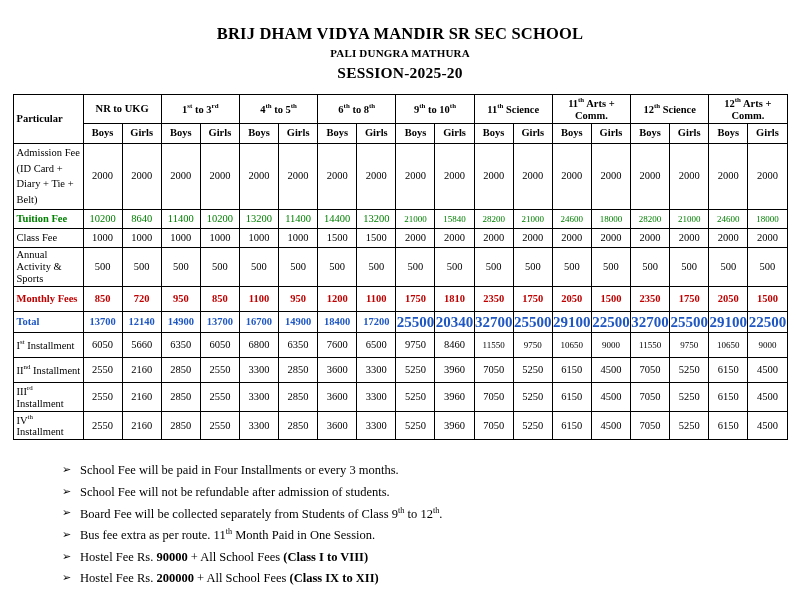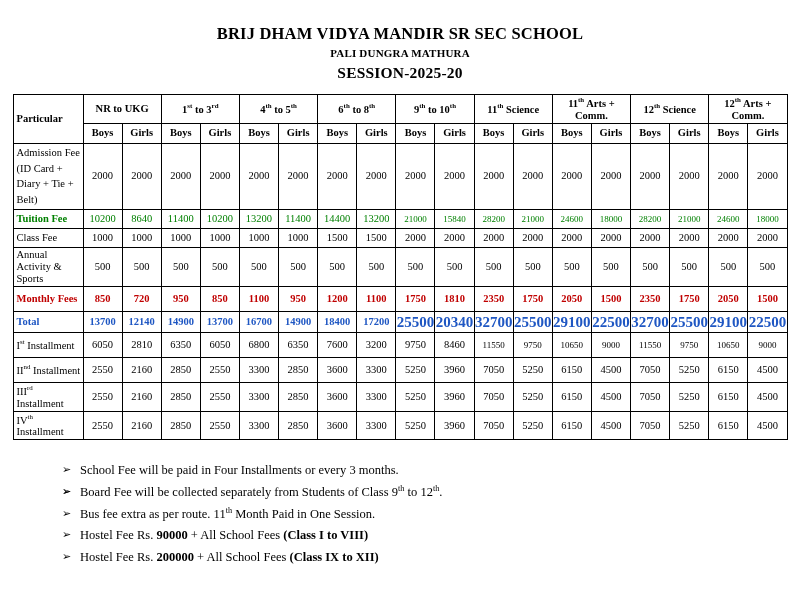--- a/index.html
+++ b/index.html
@@ -267,27 +267,27 @@
           <td class="v-total sm">29100</td>
           <td class="v-total sm">22500</td>
           <td class="v-total sm">32700</td>
           <td class="v-total sm">25500</td>
           <td class="v-total sm">29100</td>
           <td class="v-total sm">22500</td>
         </tr>
         <tr class="r-inst">
           <td class="col-particular">I<sup>st</sup> Installment</td>
           <td class="v-inst1">6050</td>
-          <td class="v-inst1">2810</td>
+          <td class="v-inst1">5660</td>
           <td class="v-inst1">6350</td>
           <td class="v-inst1">6050</td>
           <td class="v-inst1">6800</td>
           <td class="v-inst1">6350</td>
           <td class="v-inst1">7600</td>
-          <td class="v-inst1">3200</td>
+          <td class="v-inst1">6500</td>
           <td class="v-inst1">9750</td>
           <td class="v-inst1">8460</td>
           <td class="v-inst1 sm">11550</td>
           <td class="v-inst1 sm">9750</td>
           <td class="v-inst1 sm">10650</td>
           <td class="v-inst1 sm">9000</td>
           <td class="v-inst1 sm">11550</td>
           <td class="v-inst1 sm">9750</td>
           <td class="v-inst1 sm">10650</td>
           <td class="v-inst1 sm">9000</td>
@@ -353,20 +353,20 @@
           <td>7050</td>
           <td>5250</td>
           <td>6150</td>
           <td>4500</td>
         </tr>
       </tbody>
   </table>
 
   <div class="notes" id="notes">
       <div class="note"><span class="marker">➢</span><span>School Fee will be paid in Four Installments or every 3 months.</span></div>
-      <div class="note"><span class="marker">➢</span></div>
+      <div class="note"><span class="marker">➢</span><span>School Fee will not be refundable after admission of students.</span></div>
       <div class="note"><span class="marker">➢</span><span>Board Fee will be collected separately from Students of Class 9<sup>th</sup> to 12<sup>th</sup>.</span></div>
       <div class="note"><span class="marker">➢</span><span>Bus fee extra as per route. 11<sup>th</sup> Month Paid in One Session.</span></div>
       <div class="note"><span class="marker">➢</span><span>Hostel Fee Rs. <b>90000</b> + All School Fees <b>(Class I to VIII)</b></span></div>
       <div class="note"><span class="marker">➢</span><span>Hostel Fee Rs. <b>200000</b> + All School Fees <b>(Class IX to XII)</b></span></div>
     </div>
 
 </div>
 
 </body></html>

